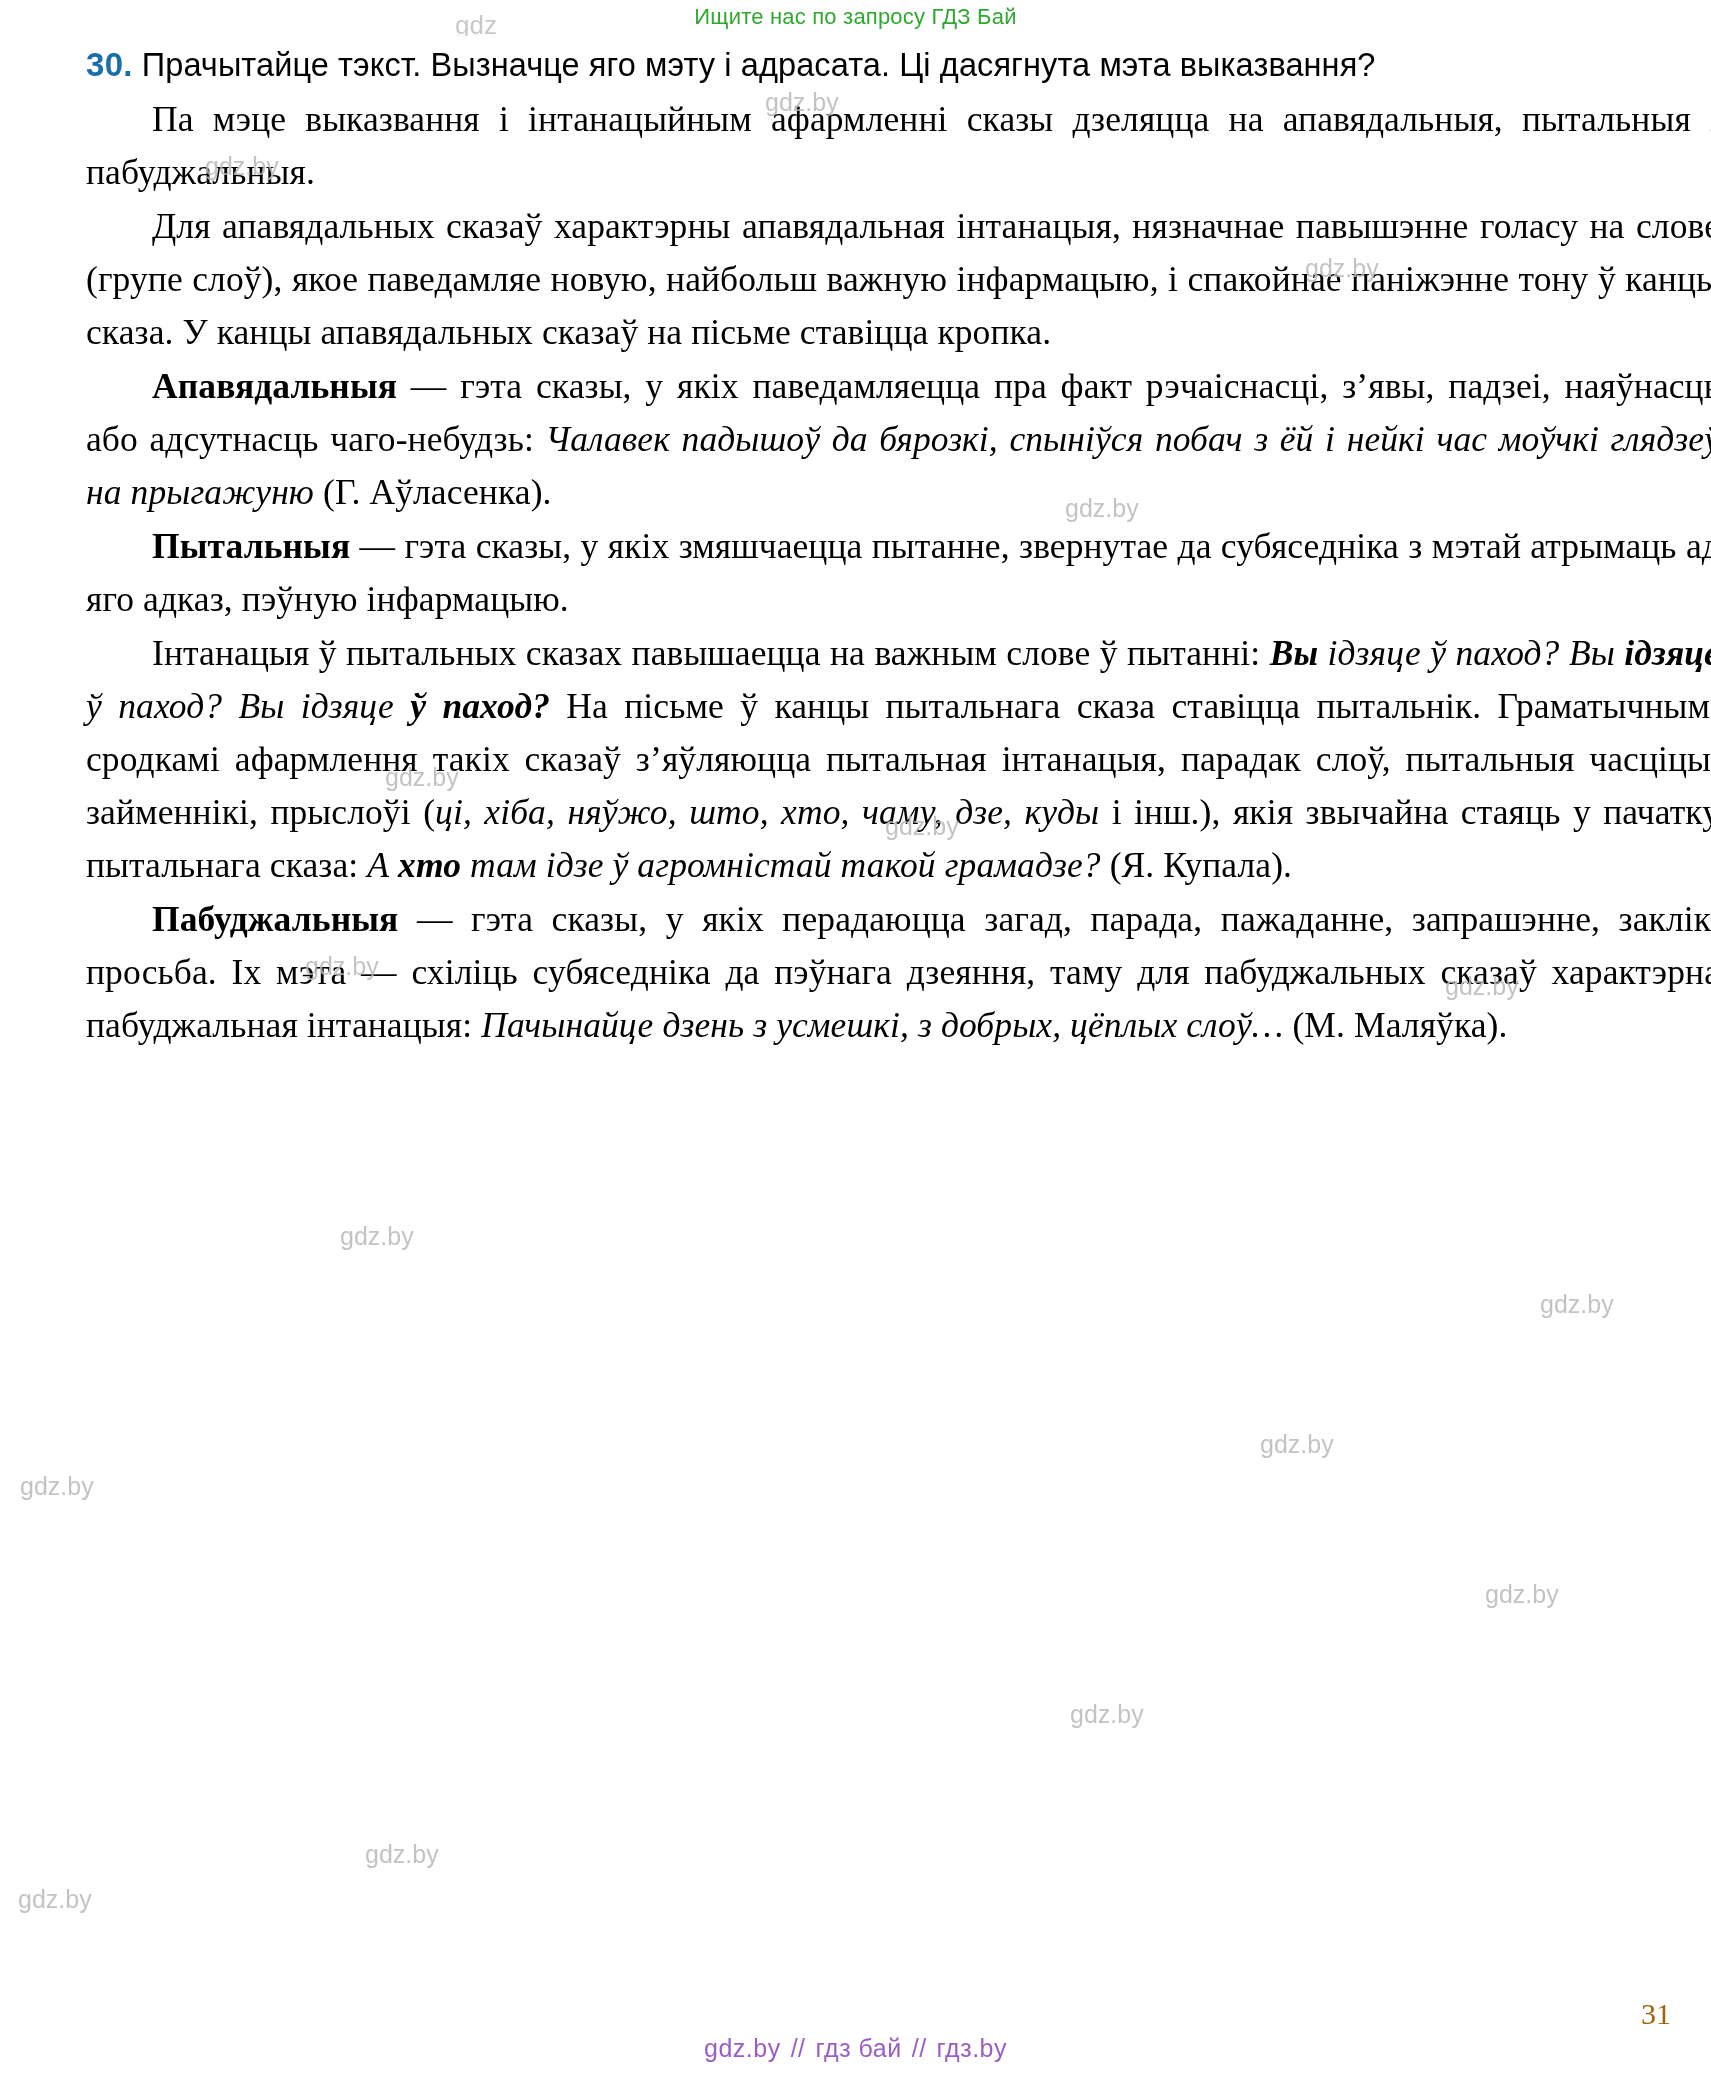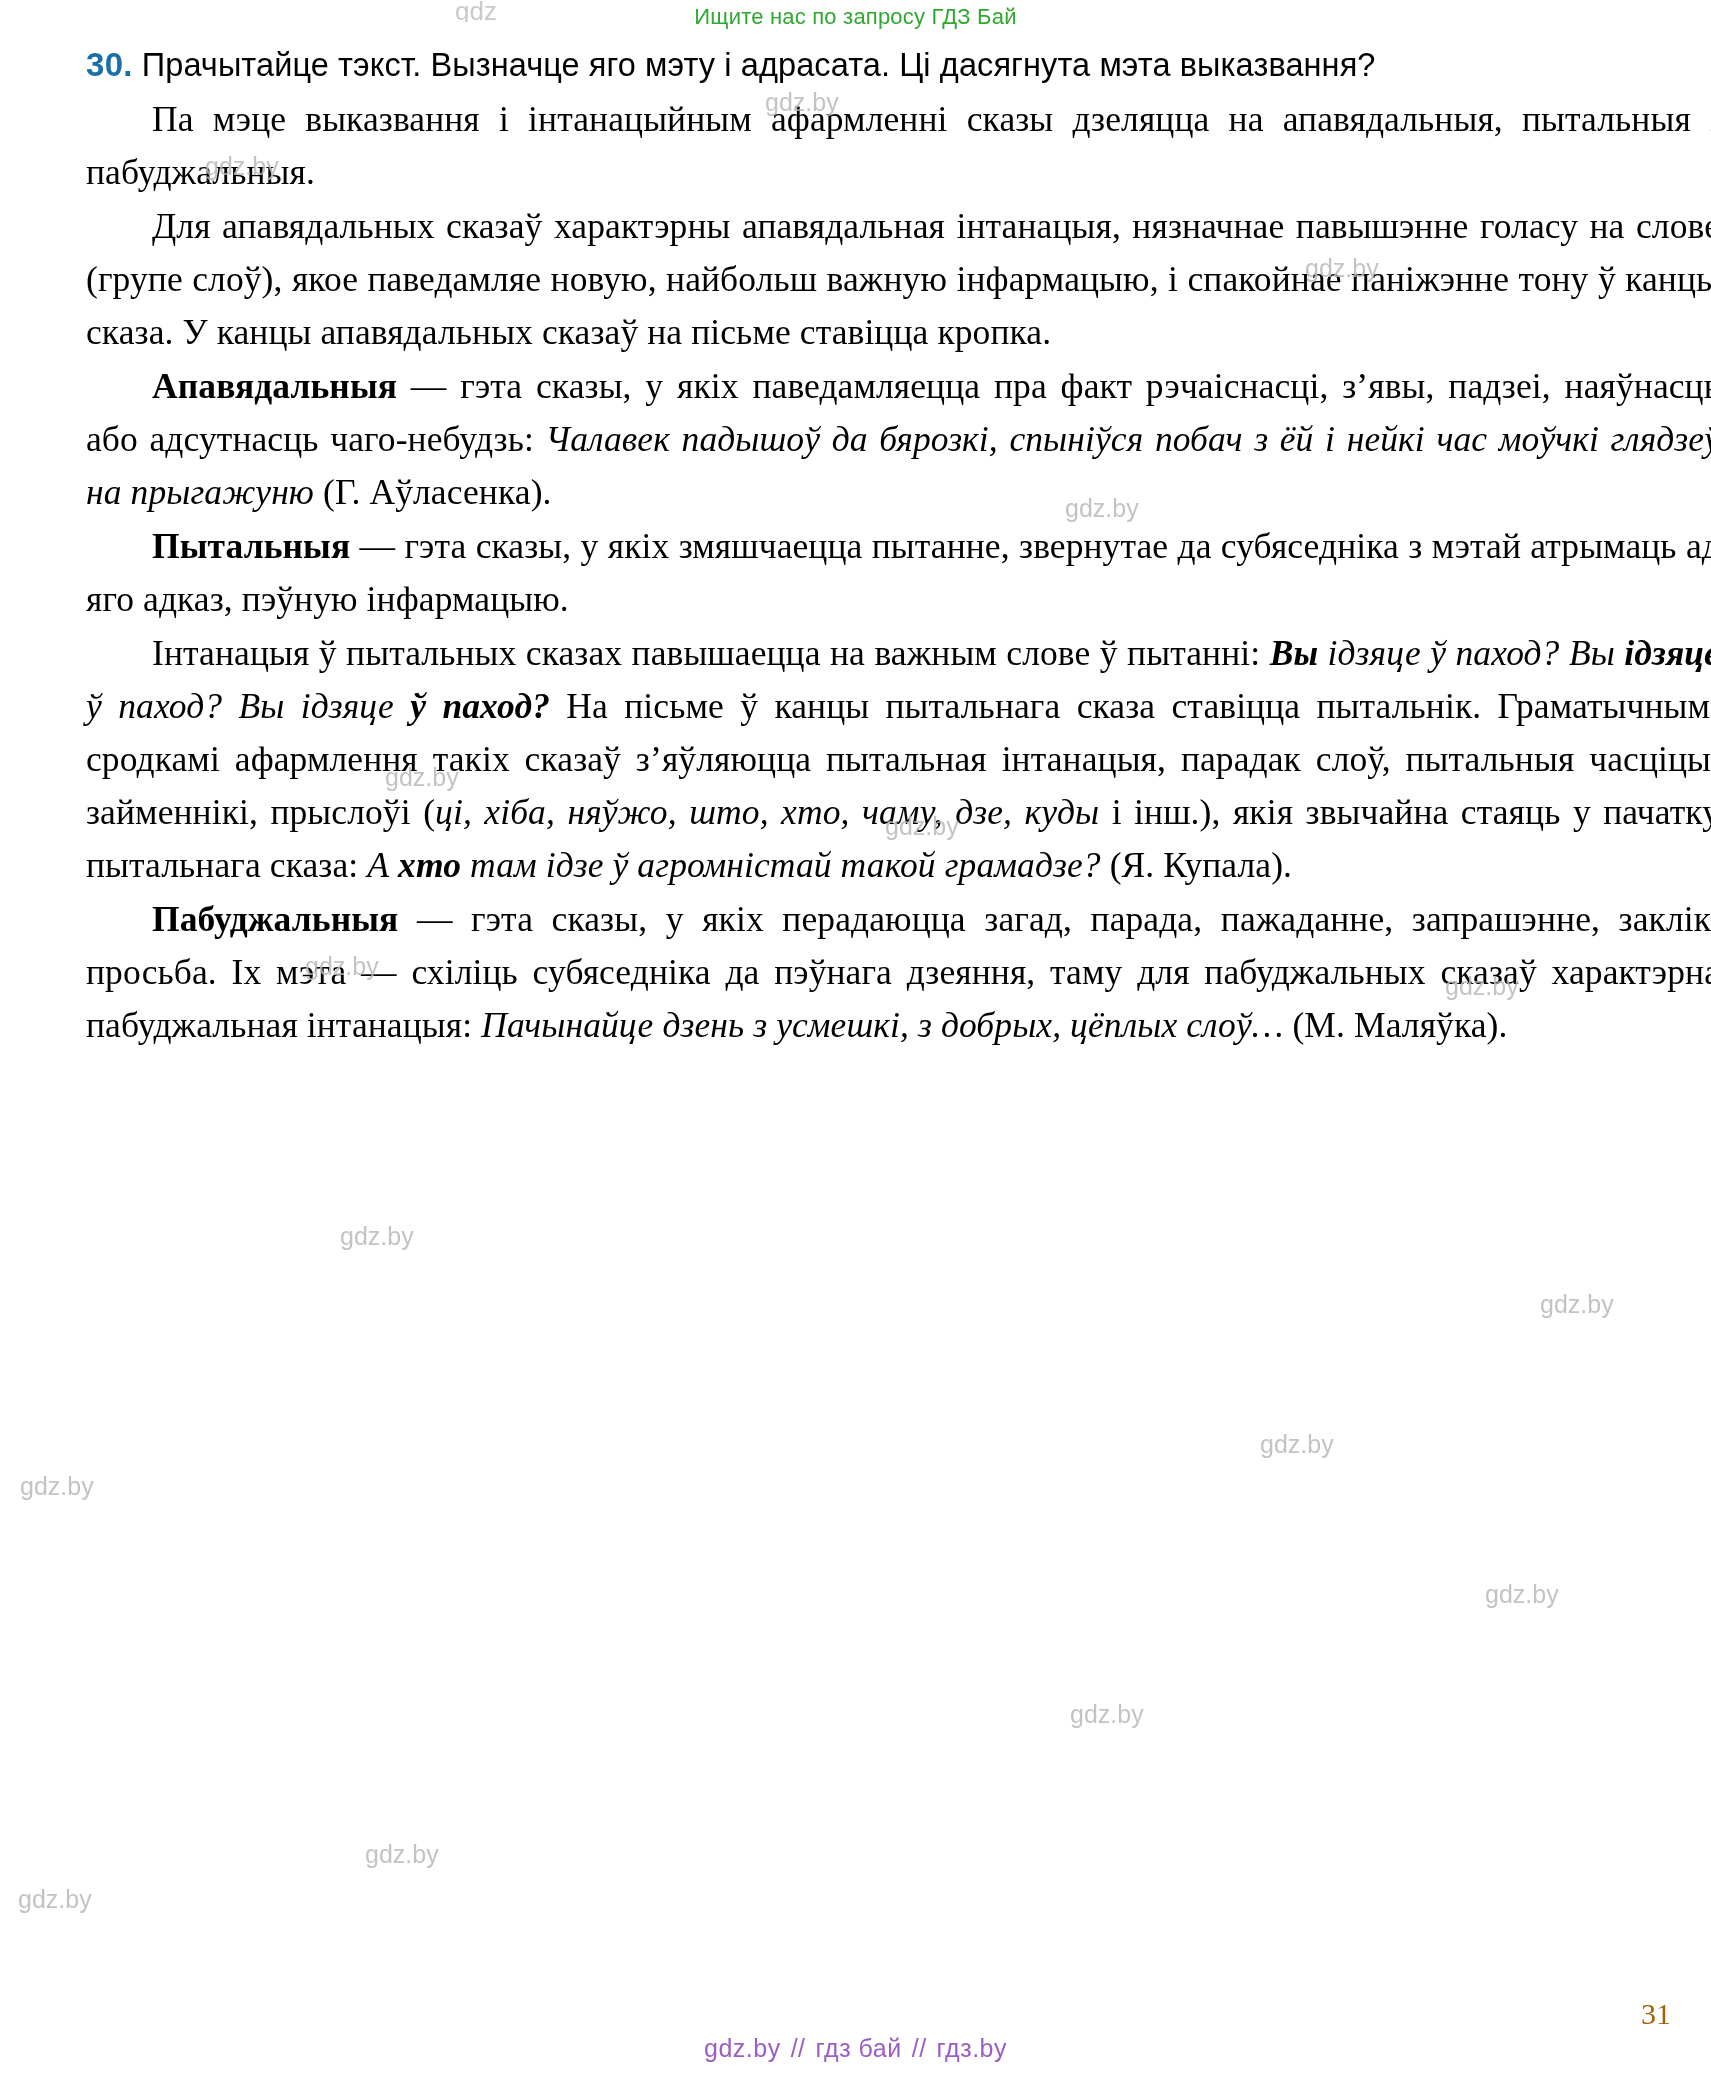--- a/index.html
+++ b/index.html
@@ -34,21 +34,21 @@
     font-family: "Liberation Sans", sans-serif;
     font-size: 22px;
     color: #2fa82f;
     line-height: 34px;
     letter-spacing: 0.2px;
   }
 
   
   .top-stub {
     position: absolute;
-    top: 0px;
+    top: 14px;
     left: 455px;
     width: 80px;
     height: 22px;
     color: #c9c9c9;
     font-family: "Liberation Sans", sans-serif;
     font-size: 26px;
     line-height: 22px;
     overflow: hidden;
   }
 

